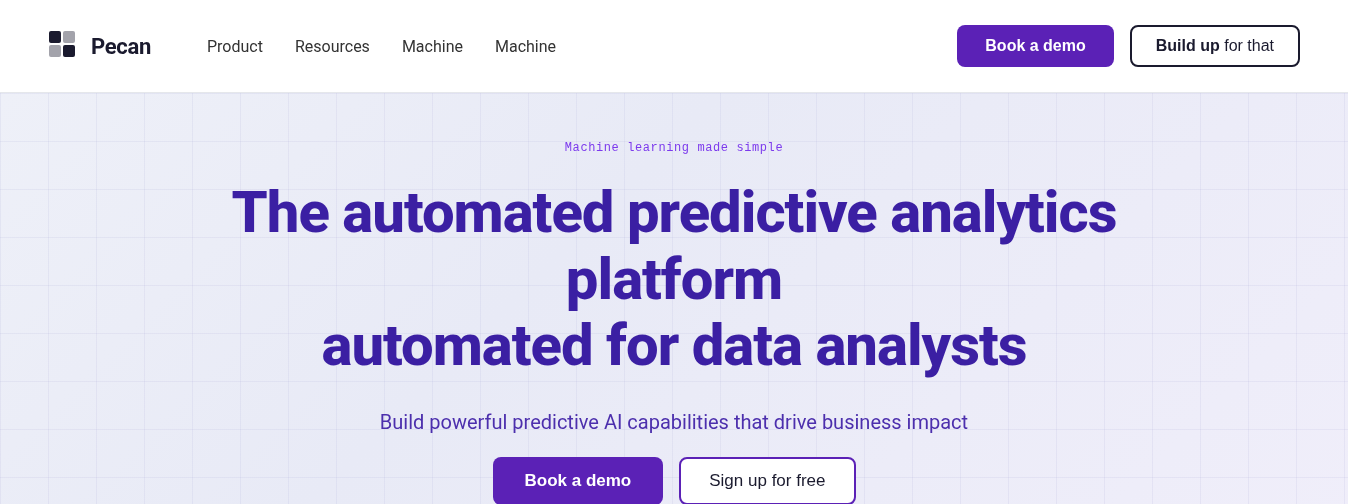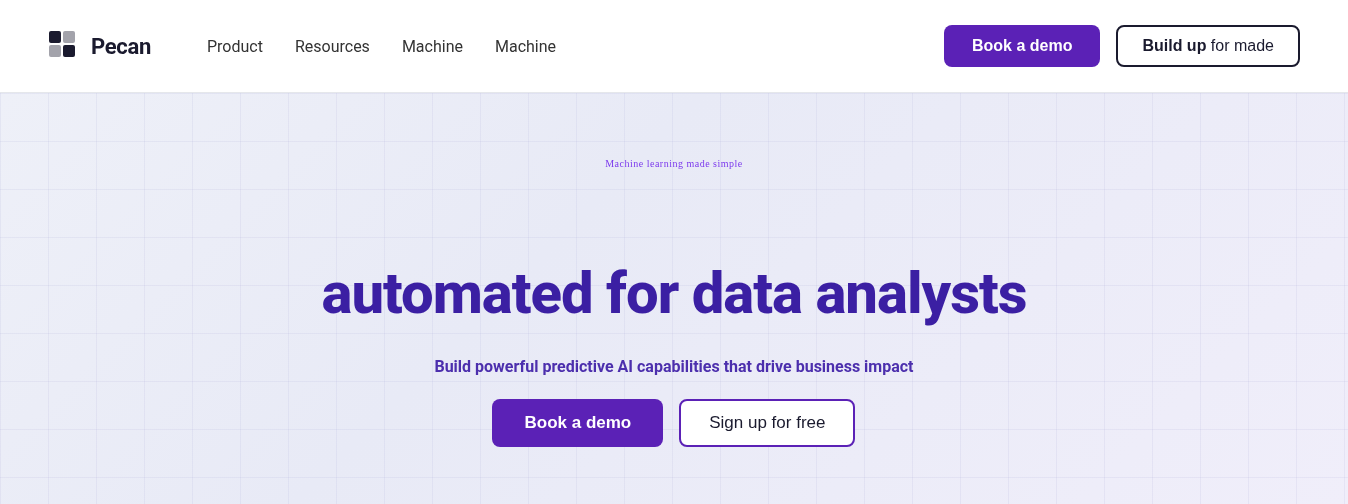--- a/index.html
+++ b/index.html
@@ -128,42 +128,42 @@
       pointer-events: none;
     }
 
     .hero-content {
       position: relative;
       z-index: 1;
       max-width: 900px;
     }
 
     .hero-tagline {
-      font-size: 10px;
+      font-size: 12px;
       color: #7c3aed;
-      font-family: Liberation Serif, serif;
+      font-family: Liberation Mono, monospace;
       letter-spacing: 0.05em;
       margin-bottom: 24px;
       font-weight: 400;
     }
 
     .hero-title {
       font-size: 58px;
       font-weight: 800;
       color: #3b1fa3;
       line-height: 1.15;
       margin-bottom: 28px;
       letter-spacing: -1px;
     }
 
     .hero-subtitle {
-      font-size: 16px;
+      font-size: 20px;
       color: #4c2fad;
       margin-bottom: 20px;
-      font-weight: 700;
+      font-weight: 400;
       line-height: 1.5;
     }
 
     .hero-buttons {
       display: flex;
       align-items: center;
       justify-content: center;
       gap: 16px;
     }
 
@@ -211,30 +211,30 @@
       <span class="nav-link">Product</span>
       <span class="nav-link">Resources</span>
       <span class="nav-link">Machine</span>
       <span class="nav-link">Machine</span>
     </nav>
   </div>
 
   <div class="navbar-right">
     <button class="btn-demo-nav">Book a demo</button>
     <button class="btn-signup-nav">
-      <strong>Build up</strong><span> for made</span>
+      <strong>Build up</strong><span> for that</span>
     </button>
   </div>
 </nav>
 
 <section class="hero">
   <div class="hero-content">
     <p class="hero-tagline">Machine learning made simple</p>
     <h1 class="hero-title">
-      <br>
+      <span>The automated predictive analytics platform</span><br>
       <span>automated for data analysts</span>
     </h1>
     <p class="hero-subtitle">Build powerful predictive AI capabilities that drive business impact</p>
     <div class="hero-buttons">
       <button class="btn-demo-hero">Book a demo</button>
       <button class="btn-signup-hero">Sign up for free</button>
     </div>
   </div>
 </section>
 

